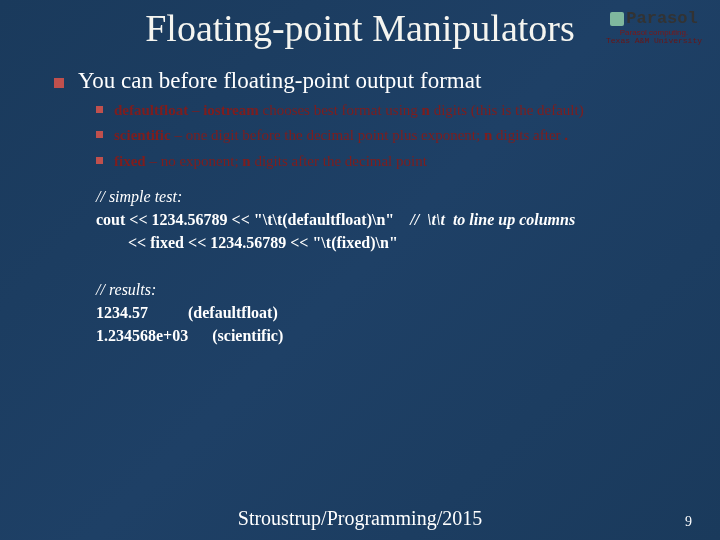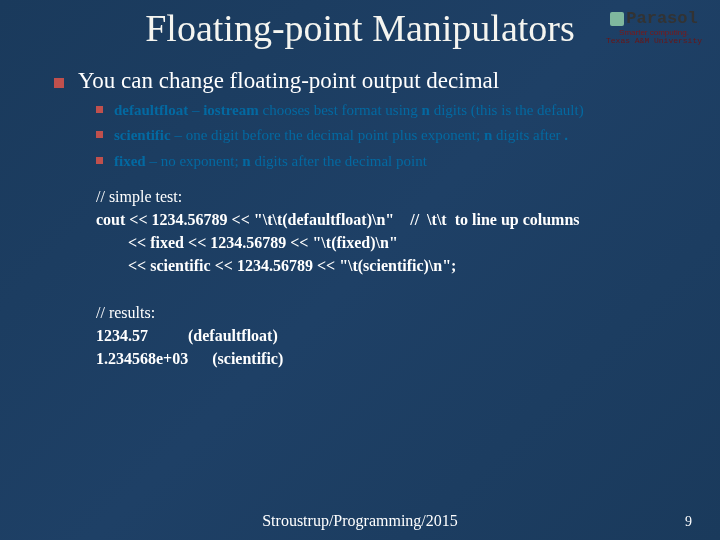--- a/index.html
+++ b/index.html
@@ -8,63 +8,62 @@
 .logo-top{font-weight:bold;font-size:17px;color:#333;font-family:Liberation Mono, monospace}
 .logo-accent{display:inline-block;width:14px;height:14px;background:#7fb89e;border-radius:2px;vertical-align:middle;margin-right:2px}
 .logo-sub{font-size:8px;color:#7b1818;font-family:Arial,sans-serif;margin-top:2px}
 .logo-sub2{font-size:8px;color:#6b1515;font-family:Liberation Mono, monospace}
 .title{font-size:38px;text-align:center;padding-top:6px;color:#f5f5f0;font-weight:normal}
 .content{padding:18px 40px 0 54px}
 .main-bullet{list-style:none;padding:0;margin:0}
 .main-bullet>li{position:relative;padding-left:24px;font-size:23px;color:#fff;margin-bottom:8px}
 .main-bullet>li::before{content:"";position:absolute;left:0;top:10px;width:10px;height:10px;background:#c0504d}
 .sub-bullet{list-style:none;padding:0;margin:6px 0 0 18px}
-.sub-bullet>li{position:relative;padding-left:18px;font-size:15px;color:#0369a1;margin-bottom:5px;line-height:1.35}
+.sub-bullet>li{position:relative;padding-left:18px;font-size:15px;color:#7f1d1d;margin-bottom:5px;line-height:1.35}
 .sub-bullet>li::before{content:"";position:absolute;left:0;top:6px;width:7px;height:7px;background:#c0504d}
 .bold{font-weight:bold}
-.italic{}
+.italic{font-style:italic}
 .code-block{margin:14px 0 0 42px;font-size:16px;line-height:1.45;color:#fff}
 .code-line{white-space:pre}
-.footer{position:absolute;bottom:10px;width:100%;text-align:center;font-size:16px;color:#fff}
+.footer{position:absolute;bottom:10px;width:100%;text-align:center;font-size:20px;color:#fff}
 .pagenum{position:absolute;bottom:10px;right:28px;font-size:14px;color:#fff}
 </style>
 </head>
 <body>
 
 <div class="logo">
   <div><span class="logo-accent"></span><span class="logo-top">Parasol</span></div>
-  <div class="logo-sub">Smarter computing.</div>
+  <div class="logo-sub">Parasol computing.</div>
   <div class="logo-sub2">Texas A&amp;M University</div>
 </div>
 
 <div class="title">Floating-point Manipulators</div>
 
 <div class="content">
   <ul class="main-bullet">
     <li>
-      <span>You can change floating-point output decimal</span>
+      <span>You can before floating-point output format</span>
       <ul class="sub-bullet">
         <li>
           <span class="bold">defaultfloat</span><span> – </span><span class="bold">iostream</span><span> chooses best format using </span><span class="bold">n</span><span> digits (this is the default)</span>
         </li>
         <li>
           <span class="bold">scientific</span><span> – </span><span>one digit before the decimal point plus exponent; </span><span class="bold">n</span><span> digits after </span><span class="bold">.</span>
         </li>
         <li>
           <span class="bold">fixed</span><span> – </span><span>no exponent; </span><span class="bold">n</span><span> digits after the decimal point</span>
         </li>
       </ul>
     </li>
   </ul>
 
   <div class="code-block">
     <div class="code-line italic">// simple test:</div>
     <div class="code-line"><span class="bold">cout &lt;&lt; 1234.56789 &lt;&lt; "\t\t(defaultfloat)\n"    </span><span class="bold italic">//  \t\t  to line up columns</span></div>
     <div class="code-line bold">        &lt;&lt; fixed &lt;&lt; 1234.56789 &lt;&lt; "\t(fixed)\n"</div>
-    <div class="code-line bold">        &lt;&lt; scientific &lt;&lt; 1234.56789 &lt;&lt; "\t(scientific)\n";</div>
     <div class="code-line">&nbsp;</div>
     <div class="code-line italic">// results:</div>
     <div class="code-line bold">1234.57          (defaultfloat)</div>
     <div class="code-line bold">1.234568e+03      (scientific)</div>
   </div>
 </div>
 
 <div class="footer">Stroustrup/Programming/2015</div>
 <div class="pagenum">9</div>
 

